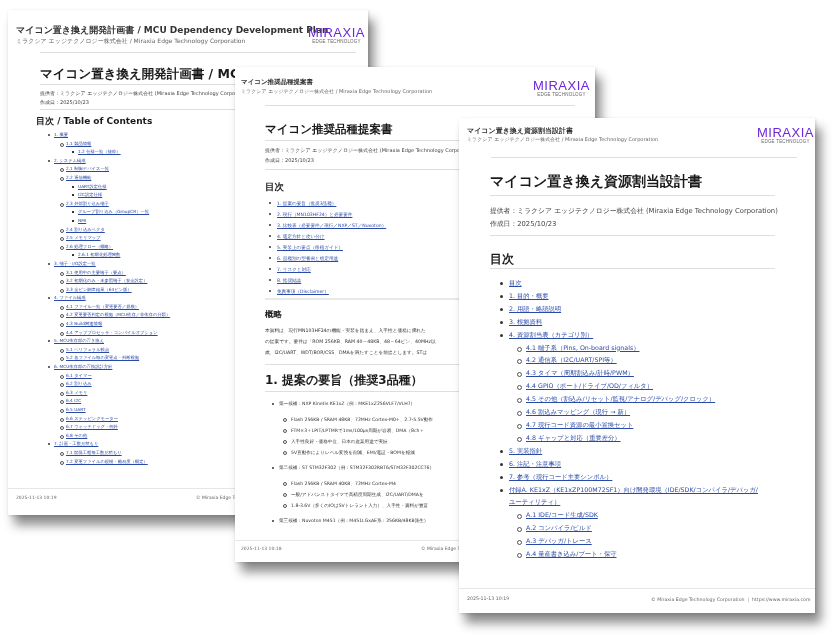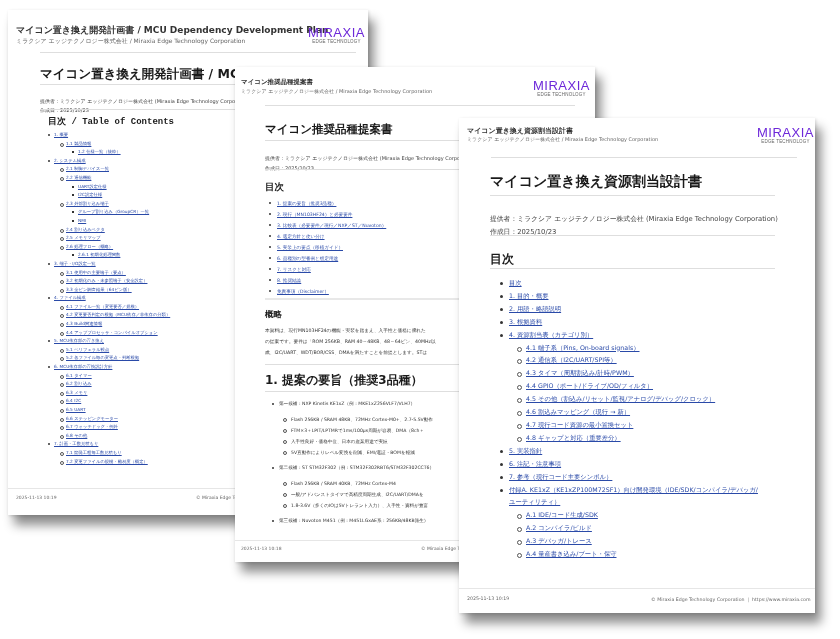--- a/index.html
+++ b/index.html
@@ -13,21 +13,21 @@
     box-shadow: 6px 10px 10px rgba(0,0,0,0.45), 1px 1px 3px rgba(0,0,0,0.15);
   }
   .hdr-title { position: absolute; font-weight: bold; color: #333; white-space: nowrap; }
   .hdr-sub { position: absolute; color: #666; white-space: nowrap; }
   .logo { position: absolute; text-align: center; line-height: 1; }
   .logo-main { color: #6d28d9; font-family: "Liberation Sans", sans-serif; letter-spacing: 0.5px; display: block; }
   .logo-sub { color: #666; font-family: "Liberation Sans", sans-serif; display: block; letter-spacing: 0.2px; }
   .hrule { position: absolute; height: 1px; background: #dedede; }
 
   .doc-title { position: absolute; font-weight: bold; color: #1a1a1a; white-space: nowrap; }
-  .meta { position: absolute; color: #444; white-space: nowrap; margin-top: 8px; }
+  .meta { position: absolute; color: #444; white-space: nowrap; }
   .sec-h { position: absolute; font-weight: bold; color: #1a1a1a; white-space: nowrap; }
   .body-text { position: absolute; color: #333; white-space: nowrap; }
 
   .toc { position: absolute; list-style: none; }
   .toc li { position: relative; white-space: nowrap; }
   .toc a { color: #2a4aa8; text-decoration: underline; }
   .toc li::before { content: ""; position: absolute; border-radius: 50%; }
   .toc .l1::before { background: #333; }
   .toc .l2::before { border: 1px solid #555; background: transparent; }
   .toc .l3::before { background: #333; border-radius: 0; }
@@ -42,21 +42,21 @@
   #p1 .hdr-sub { left: 8px; top: 27px; font-size: 6px; }
   #p1 .logo { left: 300px; top: 16px; }
   #p1 .logo-main { font-size: 13px; }
   #p1 .logo-sub { font-size: 4.5px; margin-top: 1px; }
   #p1 .rule-top { left: 32px; right: 12px; top: 42px; }
   #p1 .doc-title { left: 32px; top: 56px; font-size: 12.5px; }
   #p1 .rule-t { left: 32px; right: 0; top: 74px; }
   #p1 .meta1 { left: 32px; top: 80px; font-size: 5px; }
   #p1 .meta2 { left: 32px; top: 89px; font-size: 5px; }
   #p1 .rule-m { left: 32px; right: 0; top: 99px; }
-  #p1 .sec-h { left: 40px; top: 105px; font-size: 9px; font-family: Liberation Mono, monospace; }
+  #p1 .sec-h { left: 28px; top: 105px; font-size: 9px; }
   #p1 .toc { left: 38px; top: 121px; font-size: 4.3px; line-height: 8.6px; }
   #p1 .toc .l1 { padding-left: 8px; }
   #p1 .toc .l2 { padding-left: 20px; }
   #p1 .toc .l3 { padding-left: 32px; }
   #p1 .toc .l1::before { left: 2px; top: 3px; width: 2px; height: 2px; }
   #p1 .toc .l2::before { left: 14px; top: 3px; width: 2px; height: 2px; }
   #p1 .toc .l3::before { left: 26px; top: 3px; width: 2px; height: 2px; }
   #p1 .footer-line { left: 0; right: 0; top: 478px; }
   #p1 .footer-left { left: 8px; top: 485px; font-size: 4.5px; }
   #p1 .footer-right { left: 188px; top: 485px; font-size: 4.5px; }

